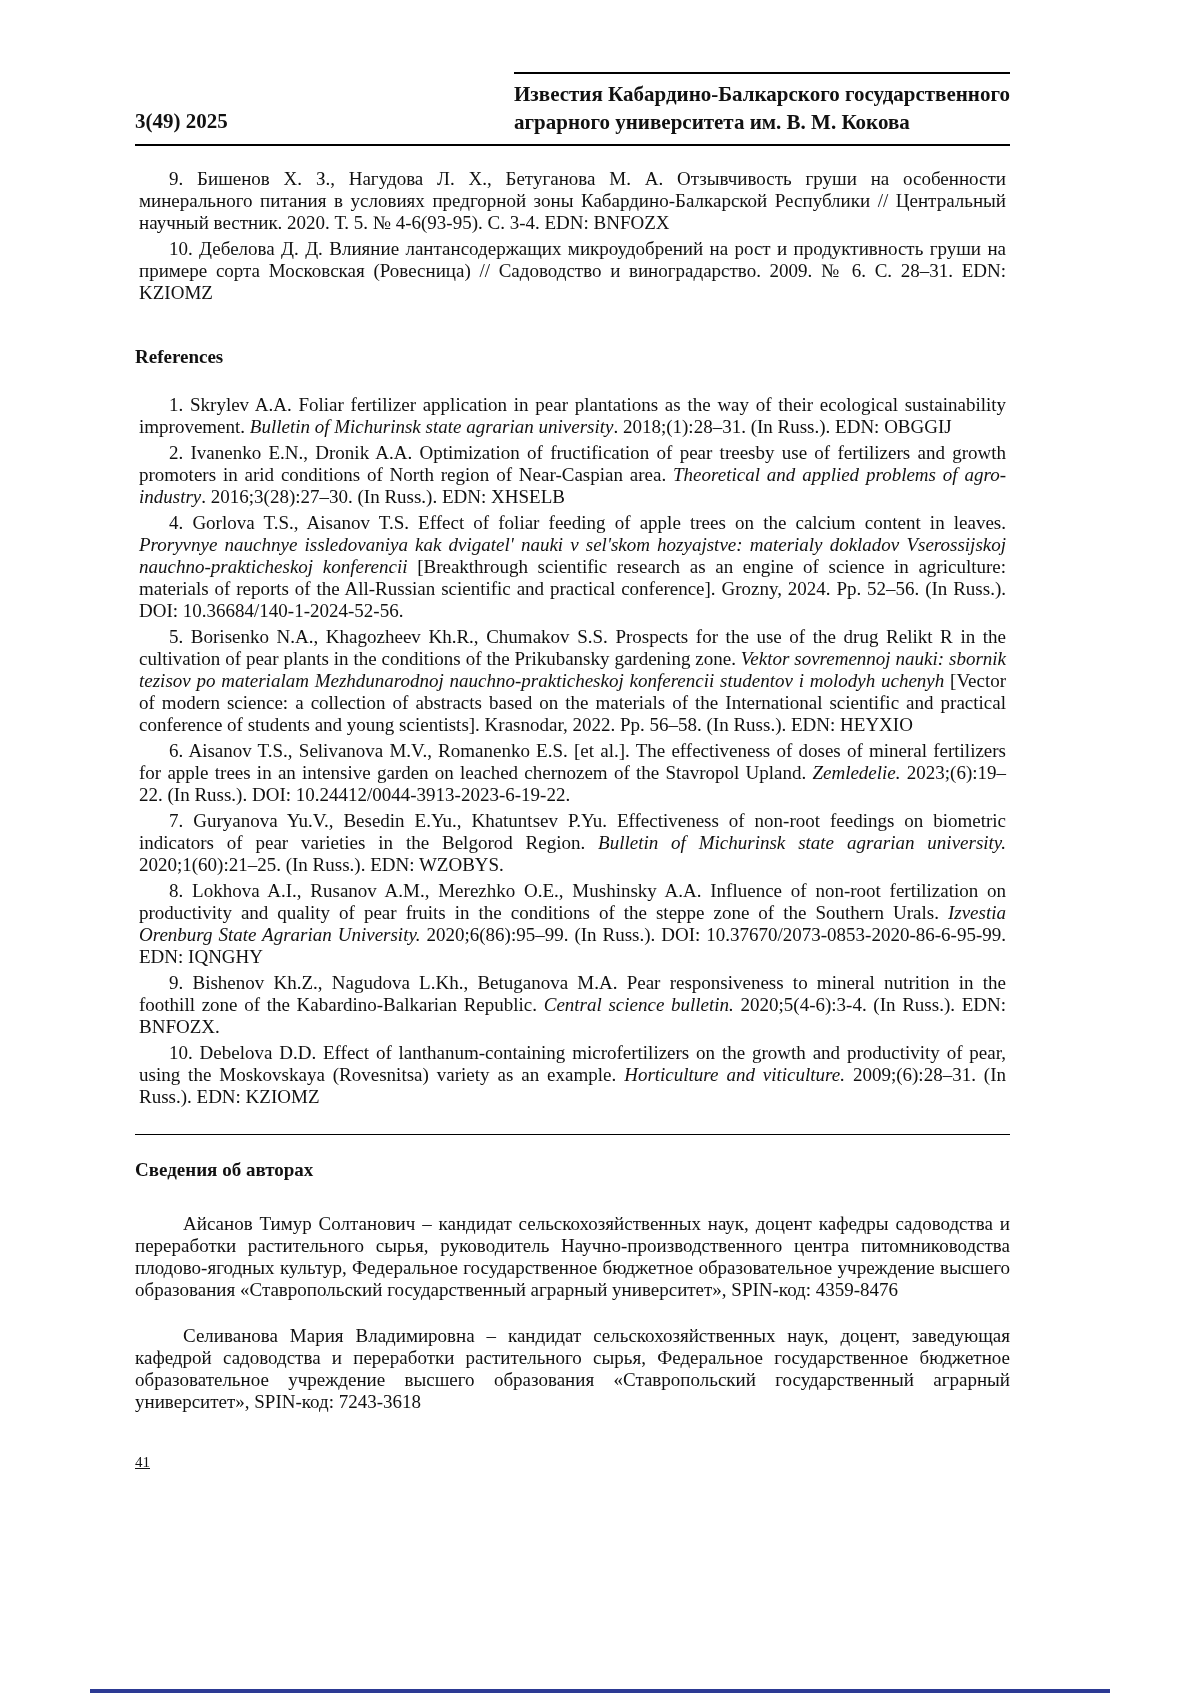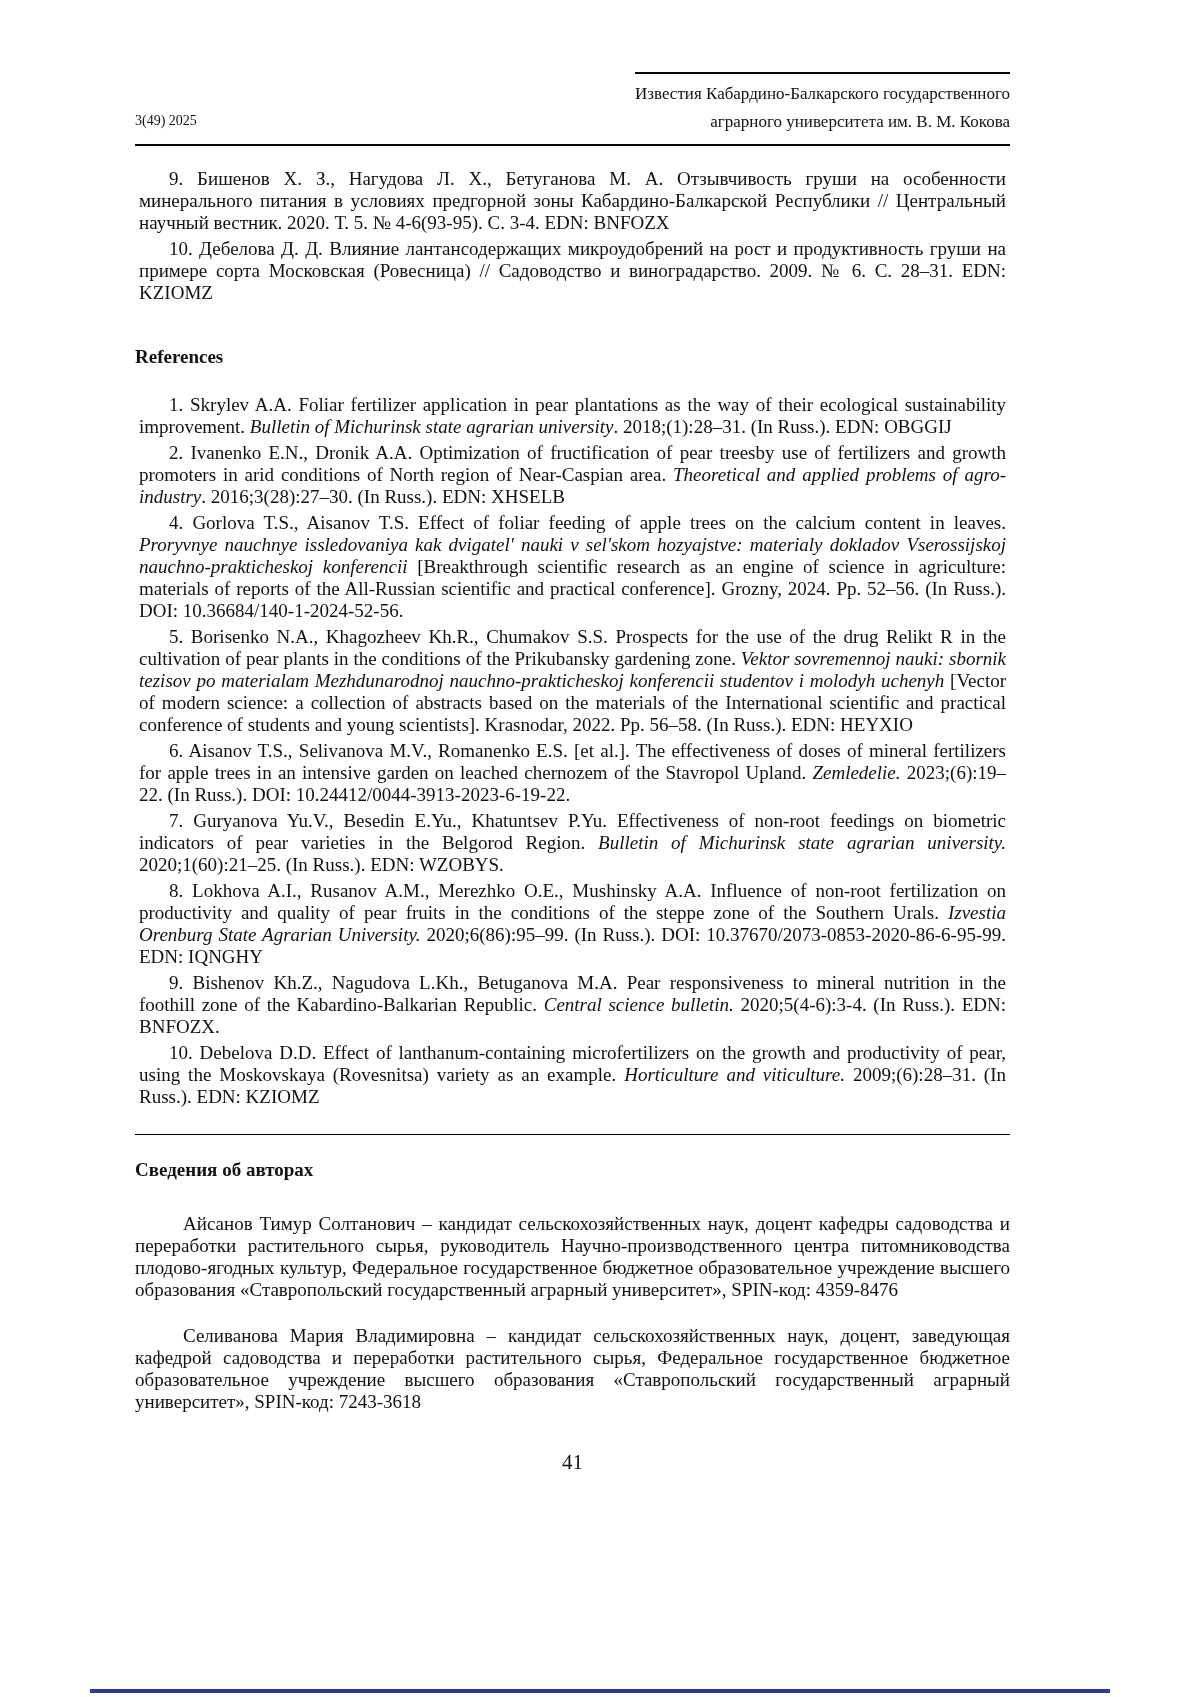--- a/index.html
+++ b/index.html
@@ -19,33 +19,32 @@
   
   .page-header {
     display: flex;
     justify-content: space-between;
     align-items: flex-end;
     margin-top: 72px;
     border-bottom: 2.5px solid #000;
     padding-bottom: 8px;
   }
   .issue-number {
-    font-weight: normal;
-    font-size: 14px;
+    font-weight: bold;
+    font-size: 21px;
     line-height: 28px;
     padding-bottom: 1px;
     white-space: nowrap;
   }
   .journal-title {
     border-top: 2.5px solid #000;
     padding-top: 6px;
-    font-weight: normal;
-    font-size: 17px;
+    font-weight: bold;
+    font-size: 21px;
     line-height: 28px;
-    text-align: right;
   }
   
   .refs-block { margin: 0; }
   .refs-block:first-of-type { margin-top: 22px; }
   .ref-item {
     margin: 4px;
     text-align: justify;
     text-indent: 30px;
   }
   .it { font-style: italic; }
@@ -62,23 +61,23 @@
     border: none;
     border-top: 1.5px solid #000;
     margin: 26px 0 0 0;
   }
   .author-par {
     margin: 0 0 24px 0;
     text-align: justify;
     text-indent: 0;
   }
   .page-number {
-    text-align: center;
     margin-top: 38px;
-    font-size: 21px;
+    font-size: 15px;
+    text-decoration: underline;
   }
   .footer-rule {
     position: absolute;
     left: 90px;
     right: 90px;
     bottom: 4px;
     height: 4px;
     background: #2c3a94;
   }
 </style>

